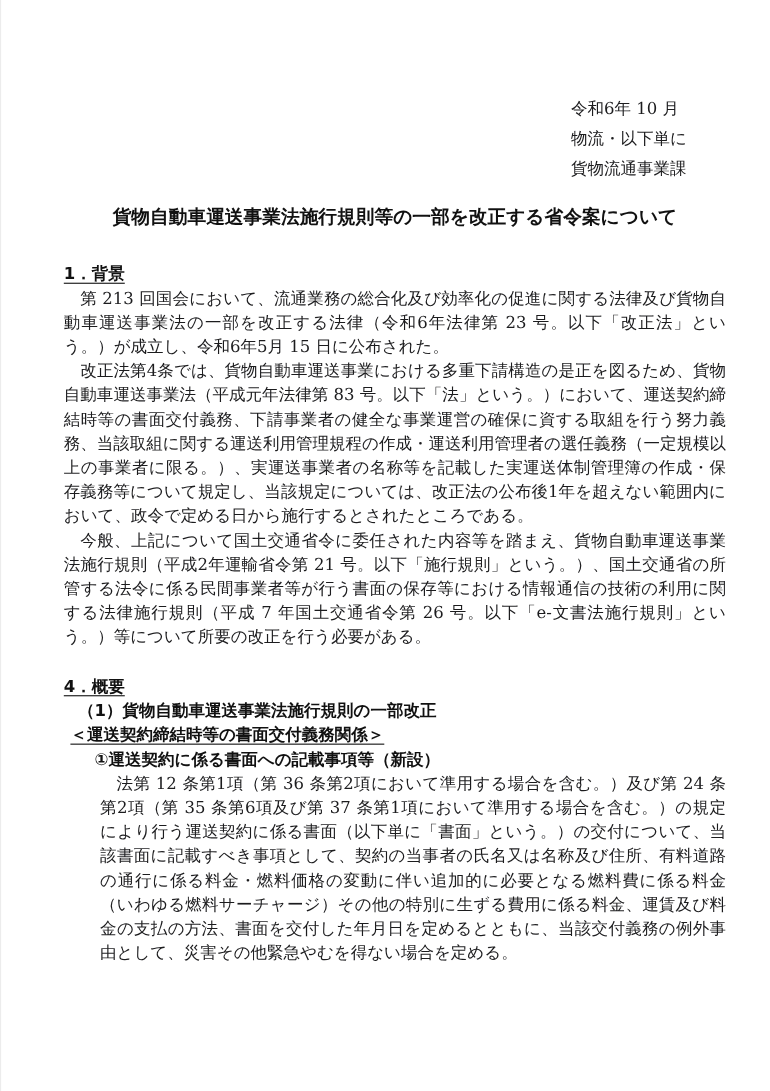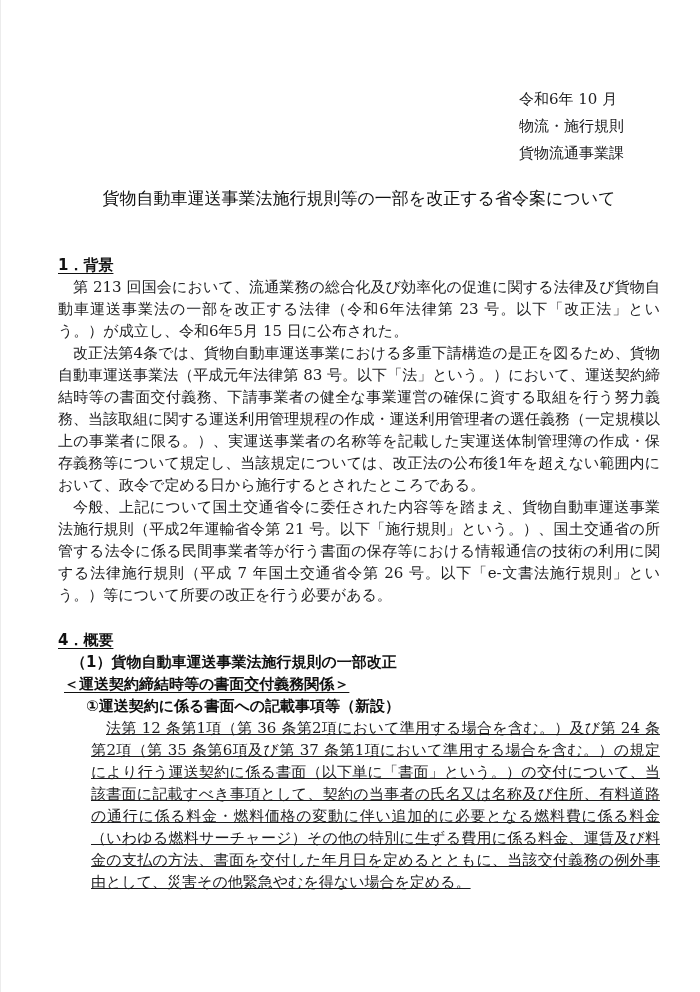--- a/index.html
+++ b/index.html
@@ -27,66 +27,65 @@
     margin-left: 461px; 
     font-size: 15px;
     line-height: 27px;
     white-space: nowrap;
   }
   
   .doc-title {
     margin: 21px 0 0 0;
     text-align: center;
     font-family: "DejaVu Sans", "Liberation Sans", sans-serif;
-    font-weight: normal;
+    font-weight: bold;
     font-size: 17px;
     line-height: 20px;
     color: #111;
   }
   
   .sec-heading {
     margin: 0;
     font-family: "DejaVu Sans", "Liberation Sans", sans-serif;
     font-weight: bold;
     font-size: 15px;
     line-height: 22px;
     color: #111;
   }
   .underlined {
     text-decoration: underline;
     text-underline-offset: 3px;
   }
-  .section-1 { margin-top: 46px; }
+  .section-1 { margin-top: 30px; }
   .section-2 { margin-top: 23px; }
   
   .body-para {
     margin: 0;
     font-size: 15px;
     line-height: 22px;
     text-align: justify;
     text-indent: 1em;
   }
   
   .sub1-heading    { margin-left: 13px; }
   .bracket-heading { margin-left: 6px; }
   .item1-heading   { margin-left: 28px; }
   
   .item-body {
     margin-left: 33px;
-    text-decoration: underline;
   }
 </style>
 </head>
 <body>
 
 <div class="page">
 
   <div class="doc-header">
     <div>令和6年 10 月</div>
-    <div>物流・施行規則</div>
+    <div>物流・以下単に</div>
     <div>貨物流通事業課</div>
   </div>
 
   <h1 class="doc-title">貨物自動車運送事業法施行規則等の一部を改正する省令案について</h1>
 
   <div class="section-1">
     <h2 class="sec-heading underlined">1．背景</h2>
     <p class="body-para">第 213 回国会において、流通業務の総合化及び効率化の促進に関する法律及び貨物自動車運送事業法の一部を改正する法律（令和6年法律第 23 号。以下「改正法」という。）が成立し、令和6年5月 15 日に公布された。</p>
     <p class="body-para">改正法第4条では、貨物自動車運送事業における多重下請構造の是正を図るため、貨物自動車運送事業法（平成元年法律第 83 号。以下「法」という。）において、運送契約締結時等の書面交付義務、下請事業者の健全な事業運営の確保に資する取組を行う努力義務、当該取組に関する運送利用管理規程の作成・運送利用管理者の選任義務（一定規模以上の事業者に限る。）、実運送事業者の名称等を記載した実運送体制管理簿の作成・保存義務等について規定し、当該規定については、改正法の公布後1年を超えない範囲内において、政令で定める日から施行するとされたところである。</p>
     <p class="body-para">今般、上記について国土交通省令に委任された内容等を踏まえ、貨物自動車運送事業法施行規則（平成2年運輸省令第 21 号。以下「施行規則」という。）、国土交通省の所管する法令に係る民間事業者等が行う書面の保存等における情報通信の技術の利用に関する法律施行規則（平成 7 年国土交通省令第 26 号。以下「e-文書法施行規則」という。）等について所要の改正を行う必要がある。</p>

